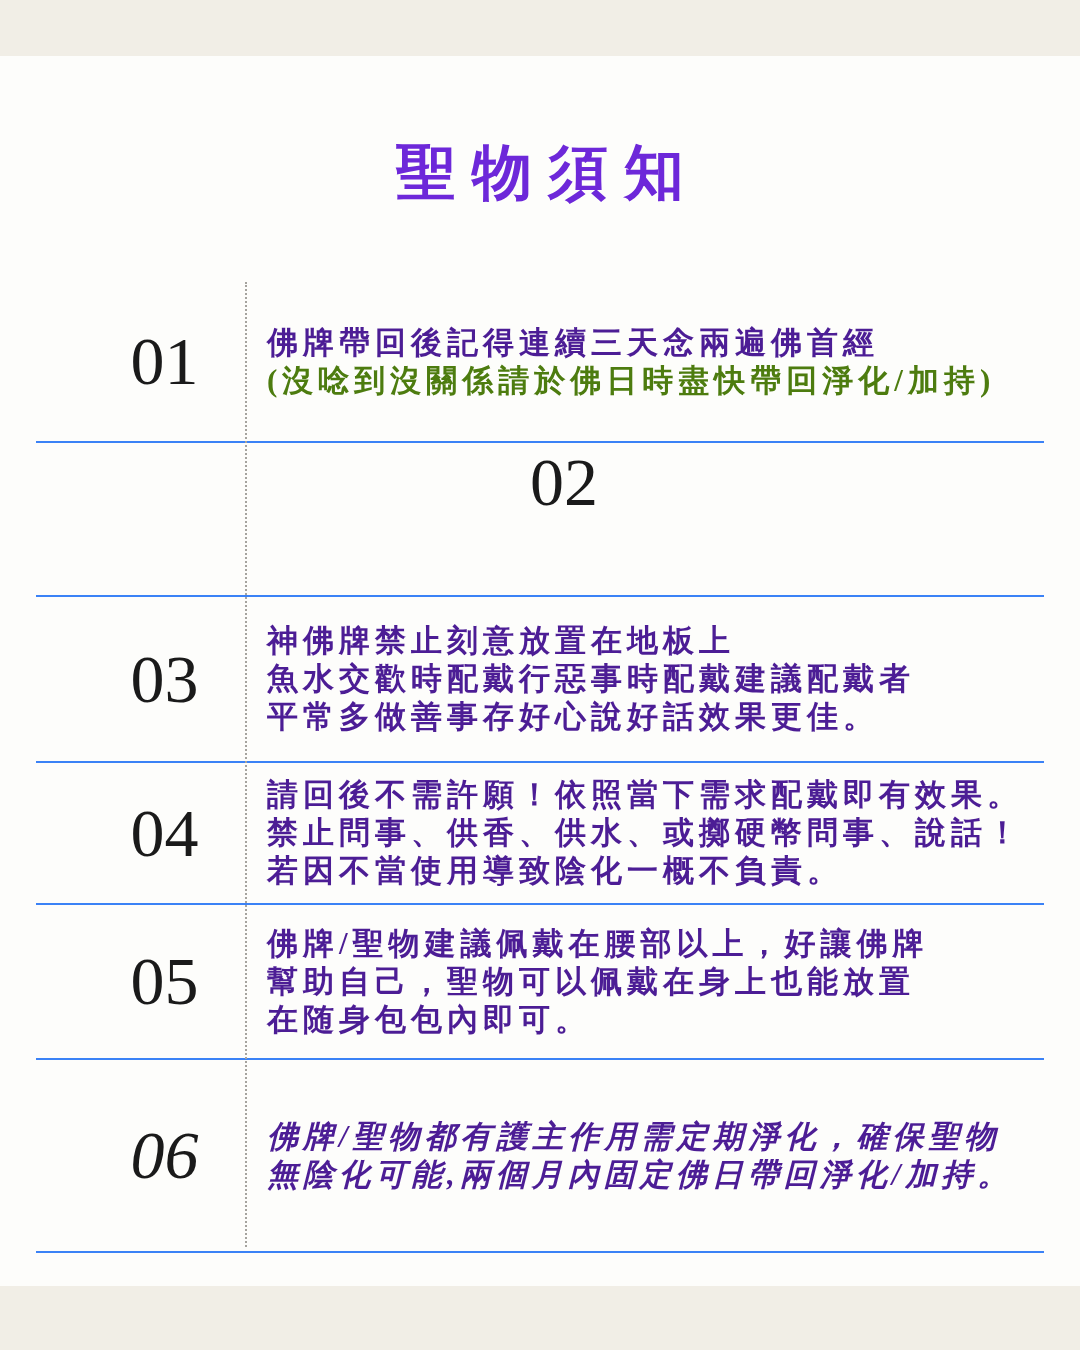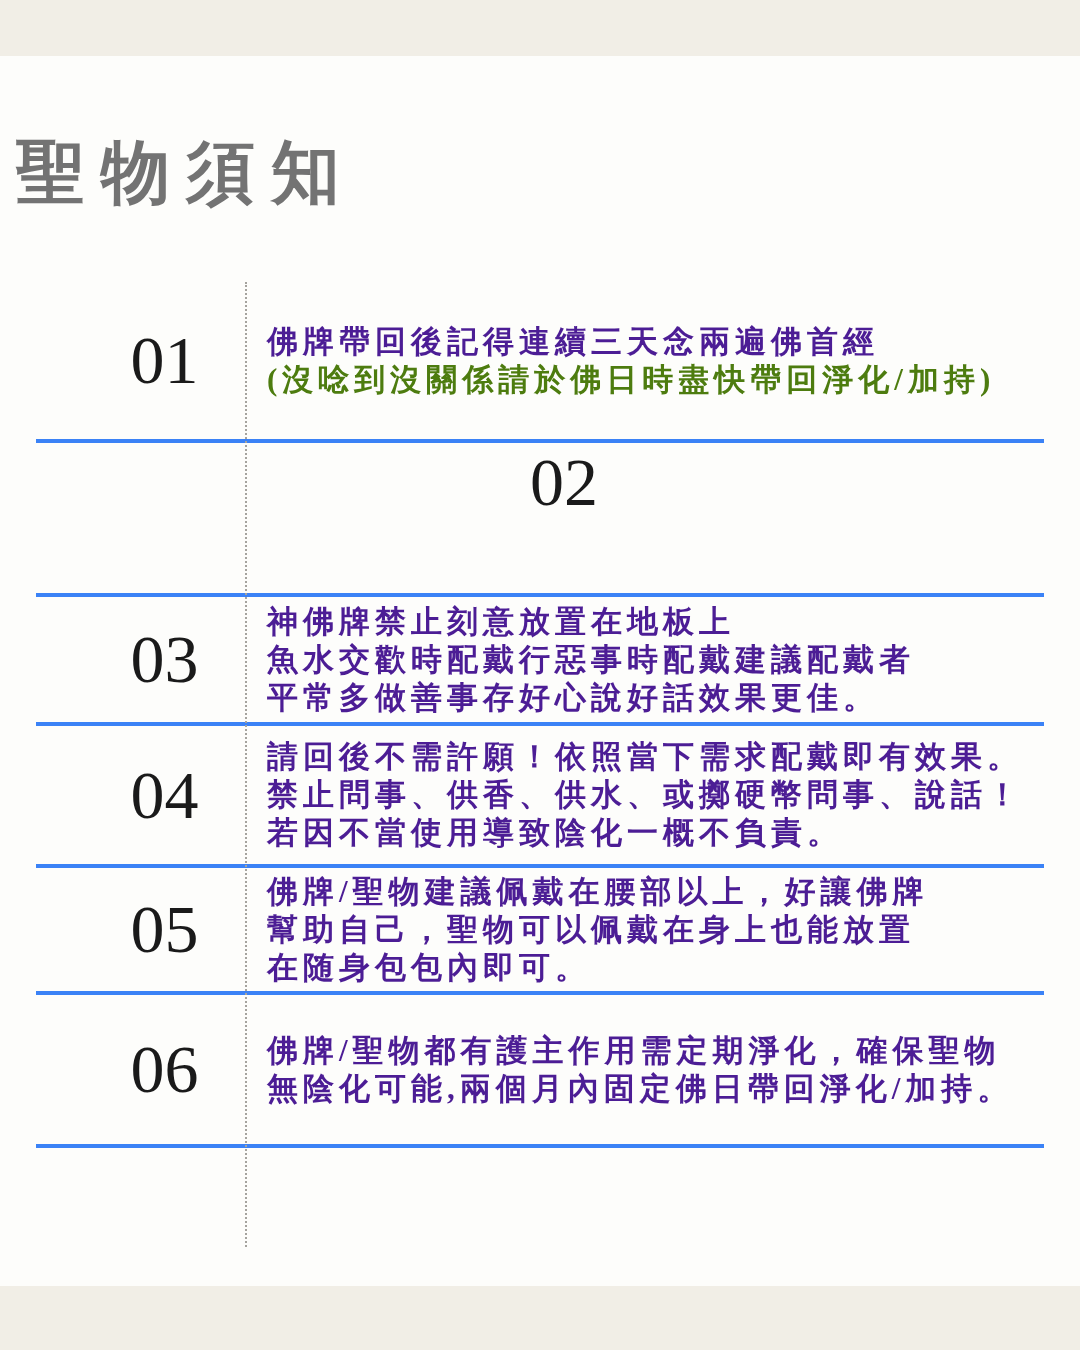--- a/index.html
+++ b/index.html
@@ -20,55 +20,55 @@
     top: 56px;
     width: 1080px;
     height: 1230px;
     background: #fdfdfb;
   }
   .title {
     position: absolute;
     top: 118px;
     left: 0;
     width: 1080px;
-    text-align: left;
-    font-size: 69px;
+    text-align: center;
+    font-size: 60px;
     line-height: 110px;
     font-weight: 700;
     letter-spacing: 16px;
     padding-left: 16px; 
     box-sizing: border-box;
-    color: #737373;
+    color: #6d28d9;
   }
   .rows {
     position: absolute;
     left: 36px;
     top: 282px;
     width: 1008px;
   }
   .vrule {
     position: absolute;
     left: 209px;
     top: 0;
     height: 965px;
     width: 0;
     border-left: 2px dotted #a5a39e;
   }
   .row {
     display: flex;
     align-items: center;
     box-sizing: border-box;
-    border-bottom: 4px solid #3b82f6;
+    border-bottom: 2px solid #3b82f6;
   }
   .row.h161 { height: 161px; }
   .row.h154 { height: 154px; flex-direction: column; }
-  .row.h145 { height: 129px; }
+  .row.h145 { height: 166px; }
   .row.h146 { height: 142px; }
-  .row.h149 { height: 127px; justify-content: space-between; }
-  .row.h153 { height: 153px; }
+  .row.h149 { height: 155px; justify-content: space-between; }
+  .row.h153 { height: 193px; font-style: italic; }
   .num {
     flex: 0 0 209px;
     width: 209px;
     box-sizing: border-box;
     padding-left: 48px;
     text-align: center;
     font-size: 68px;
     font-weight: 400;
     color: #1a1a1a;
   }

